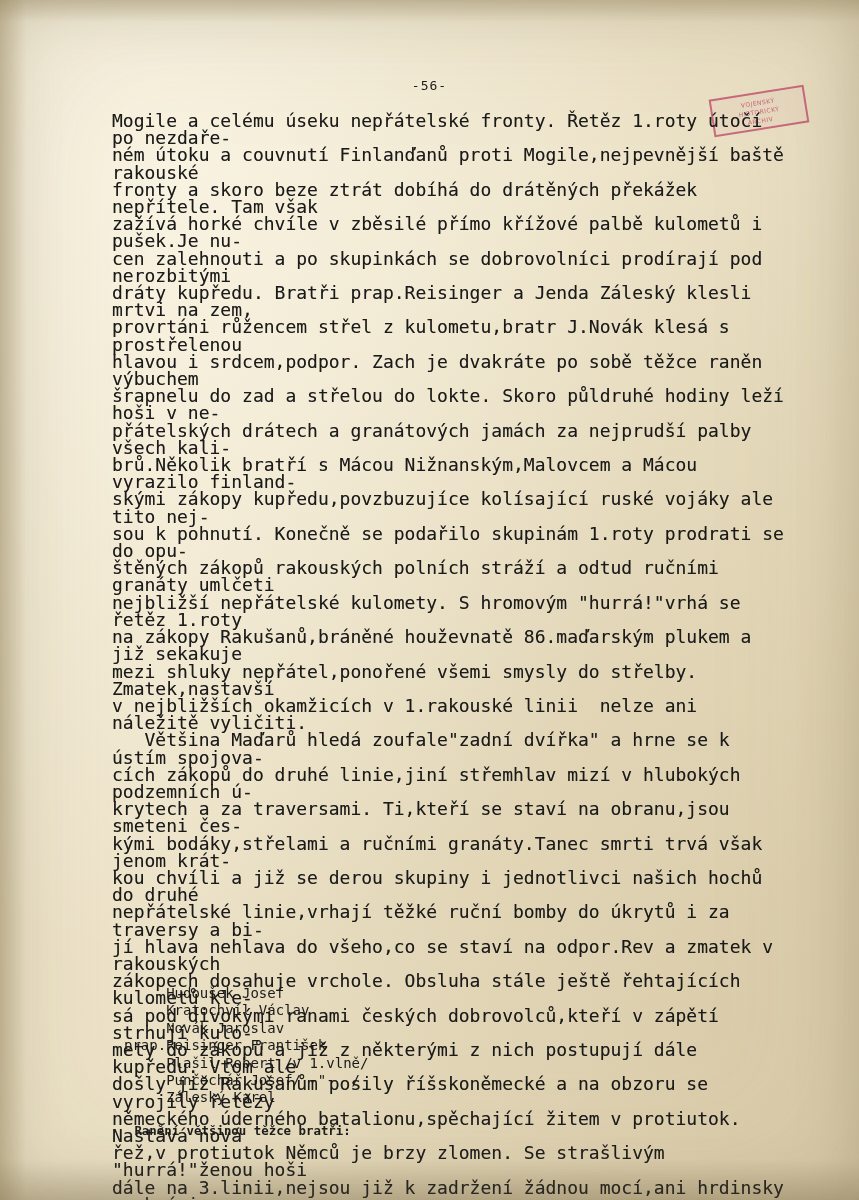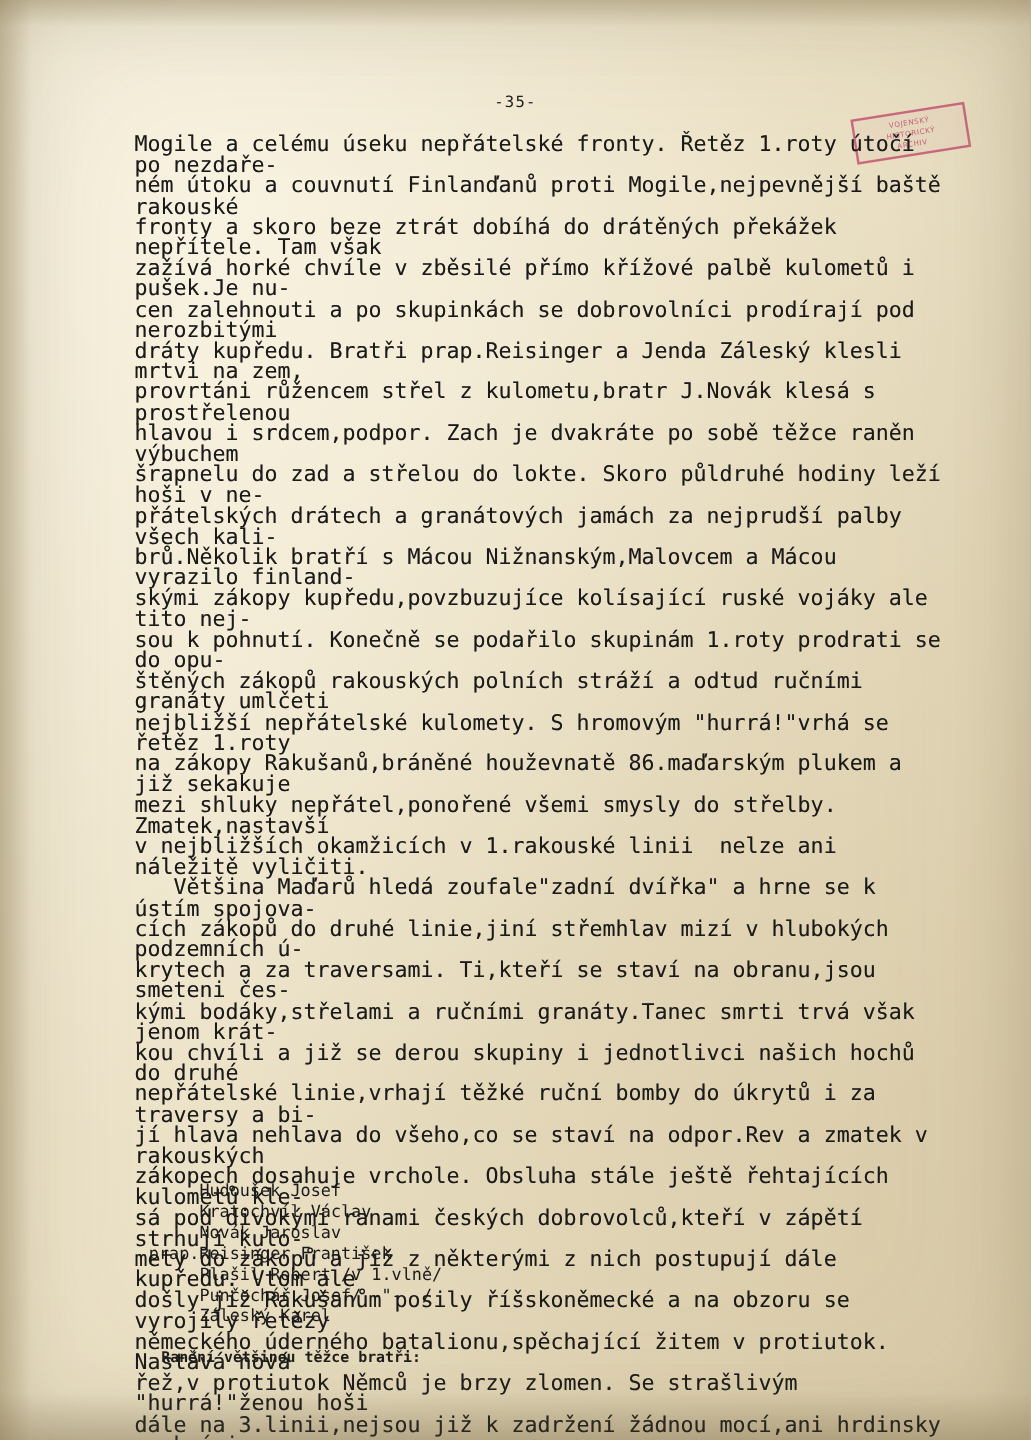--- a/index.html
+++ b/index.html
@@ -129,21 +129,21 @@
   }
 </style>
 </head>
 <body>
 
 <div class="page">
   <div class="page-edge-left"></div>
   <div class="page-edge-top"></div>
   <div class="page-edge-bottom"></div>
 
-  <div class="page-number">-35-</div>
+  <div class="page-number">-56-</div>
 
   <div class="stamp">
     <div class="stamp-line">VOJENSKÝ</div>
     <div class="stamp-line">HISTORICKÝ</div>
     <div class="stamp-line">ARCHIV</div>
   </div>
 
   <div class="body-text">Mogile a celému úseku nepřátelské fronty. Řetěz 1.roty útočí po nezdaře-
 ném útoku a couvnutí Finlanďanů proti Mogile,nejpevnější baště rakouské
 fronty a skoro beze ztrát dobíhá do drátěných překážek nepřítele. Tam však

